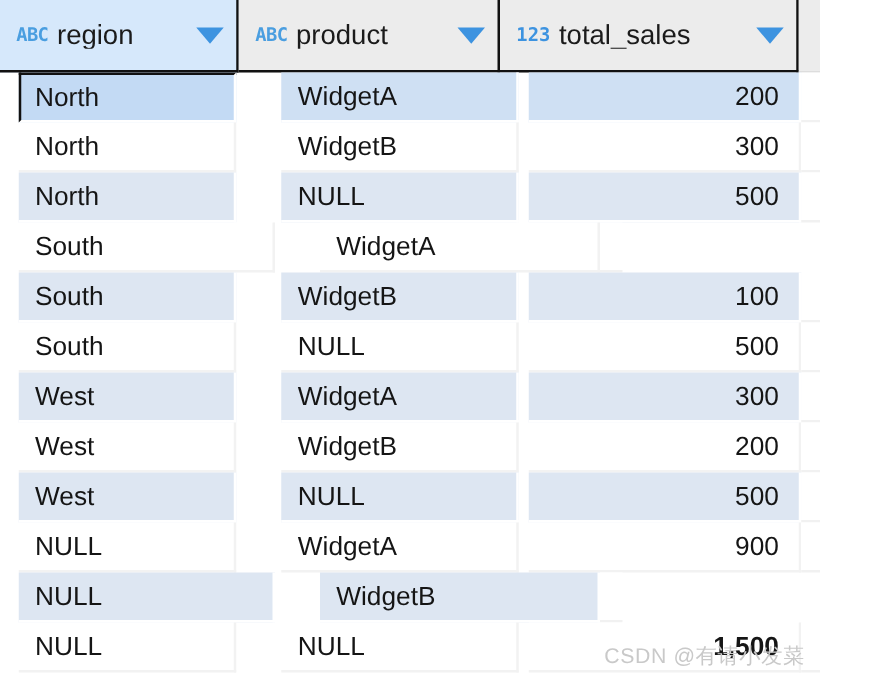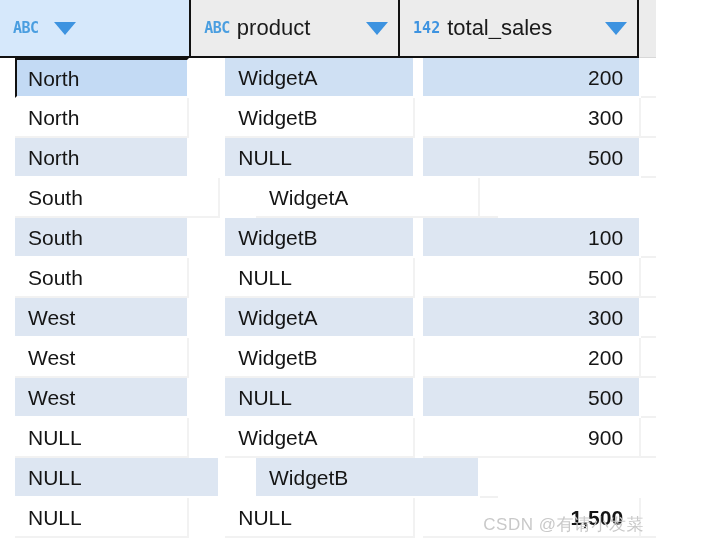--- a/index.html
+++ b/index.html
@@ -155,31 +155,32 @@
 </style>
 </head>
 <body>
 
 <div id="grid">
 
   <div class="header-row">
 
     <div class="hcell c1 selected-col">
       <span class="type-badge">ABC</span>
+      <span class="hlabel">region</span>
       <span class="caret"></span>
     </div>
 
     <div class="hcell c2">
       <span class="type-badge">ABC</span>
       <span class="hlabel">product</span>
       <span class="caret"></span>
     </div>
 
     <div class="hcell c3">
-      <span class="type-badge num">142</span>
+      <span class="type-badge num">123</span>
       <span class="hlabel">total_sales</span>
       <span class="caret"></span>
     </div>
 
     <div class="hcell cend"></div>
   </div>
 
   <div class="body-rows" id="body-rows">
       <div class="row odd selected">
         <div class="cell c1 active">North</div>

